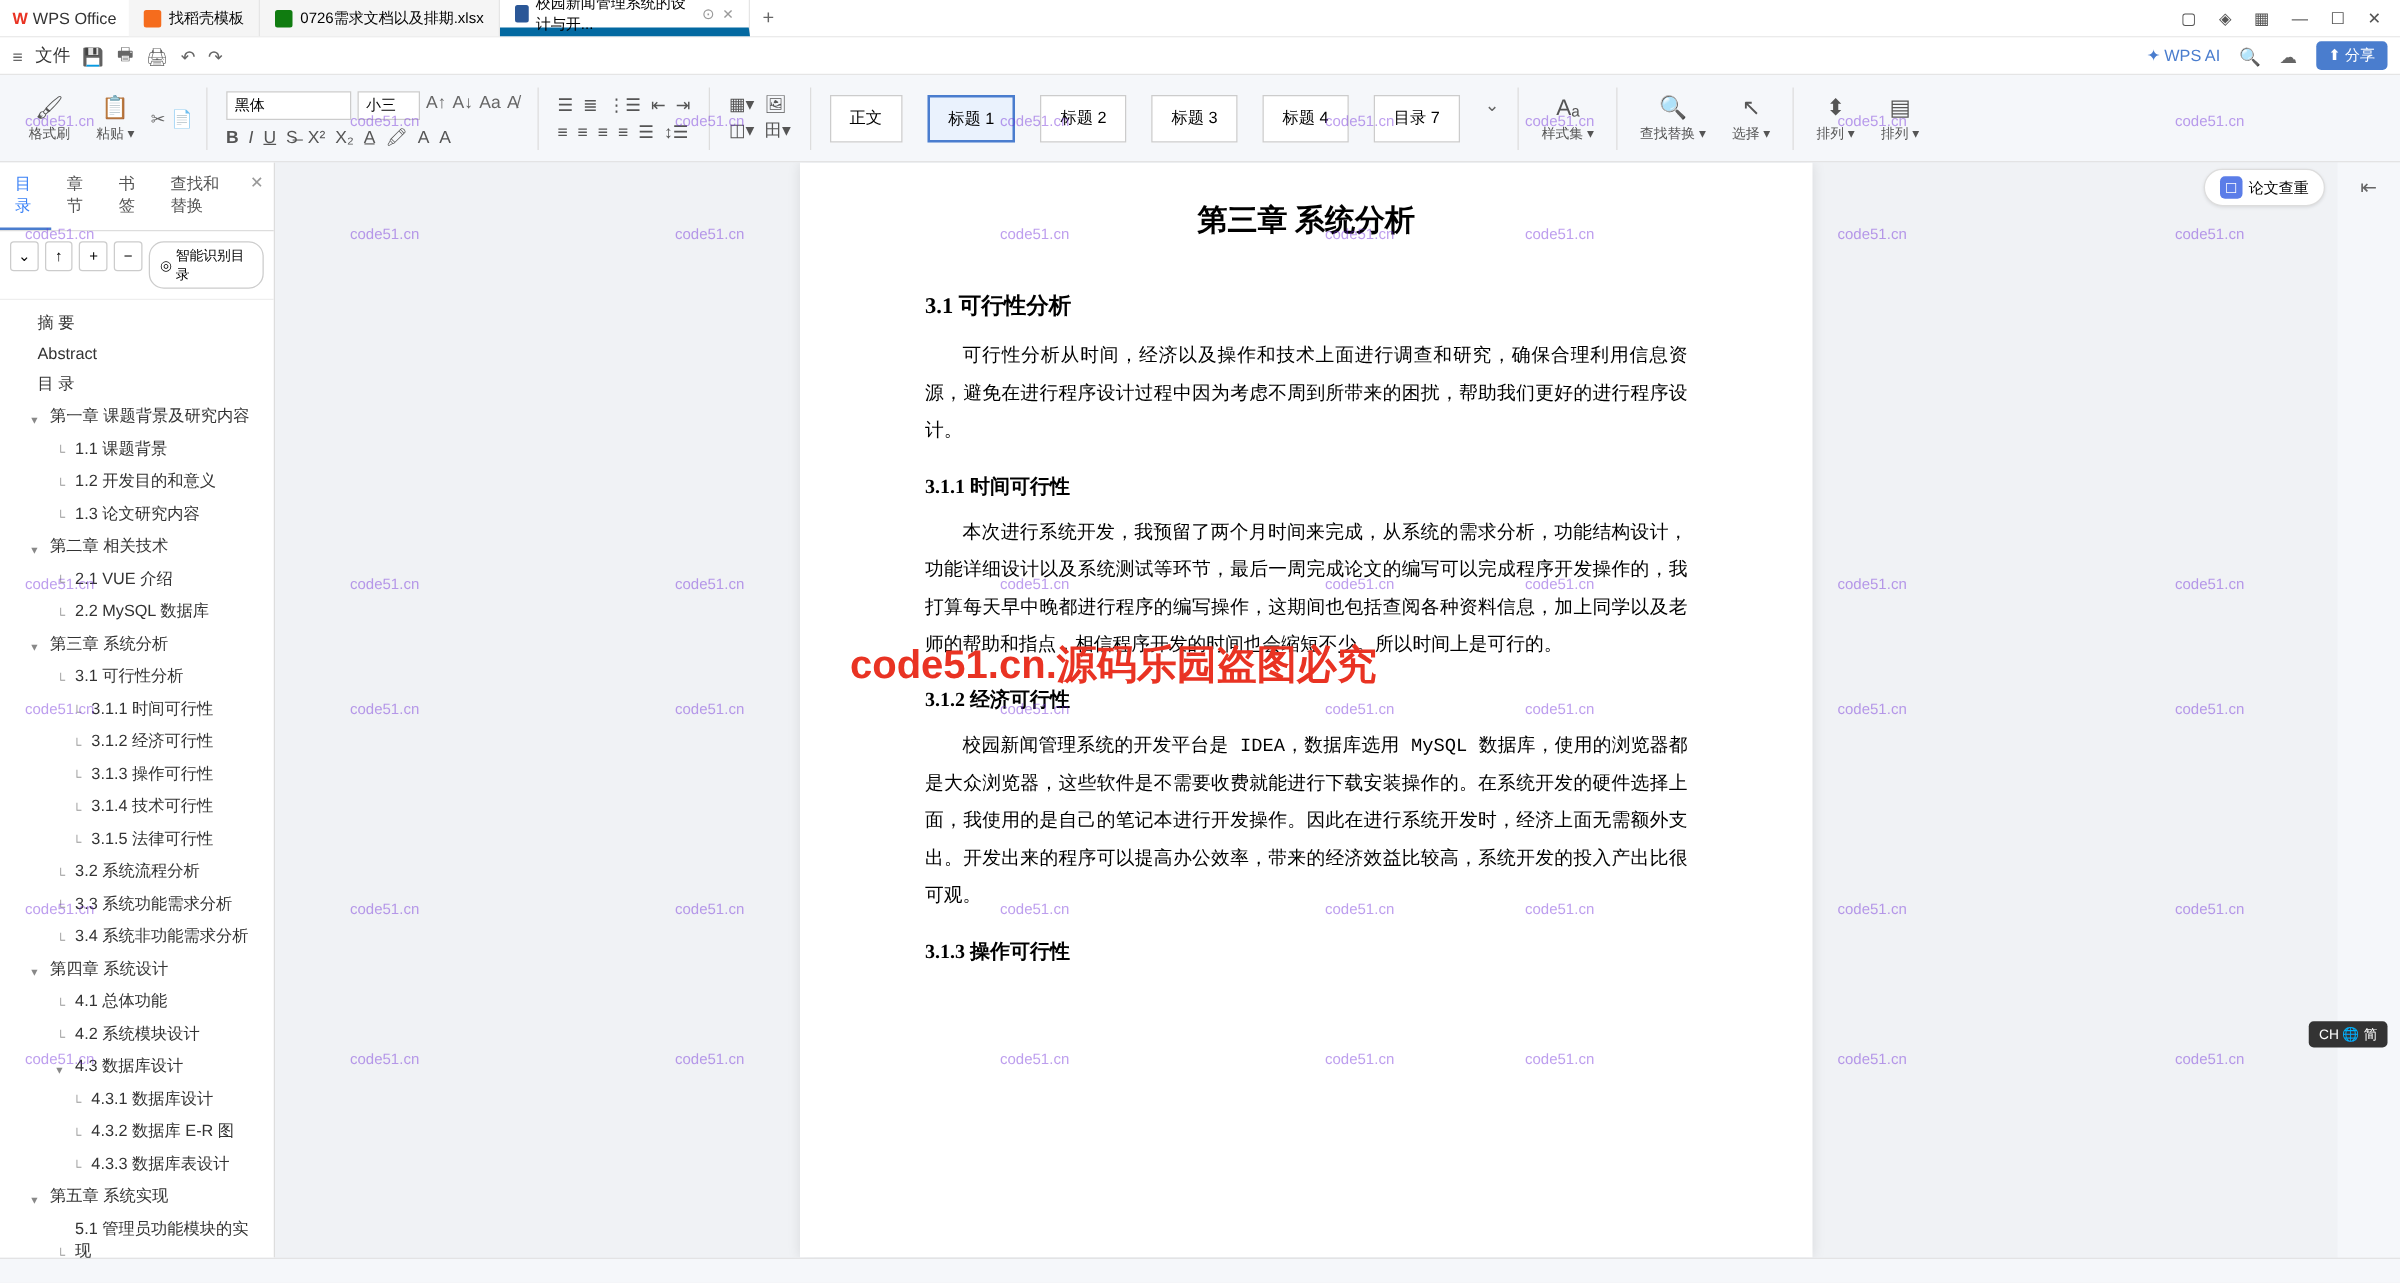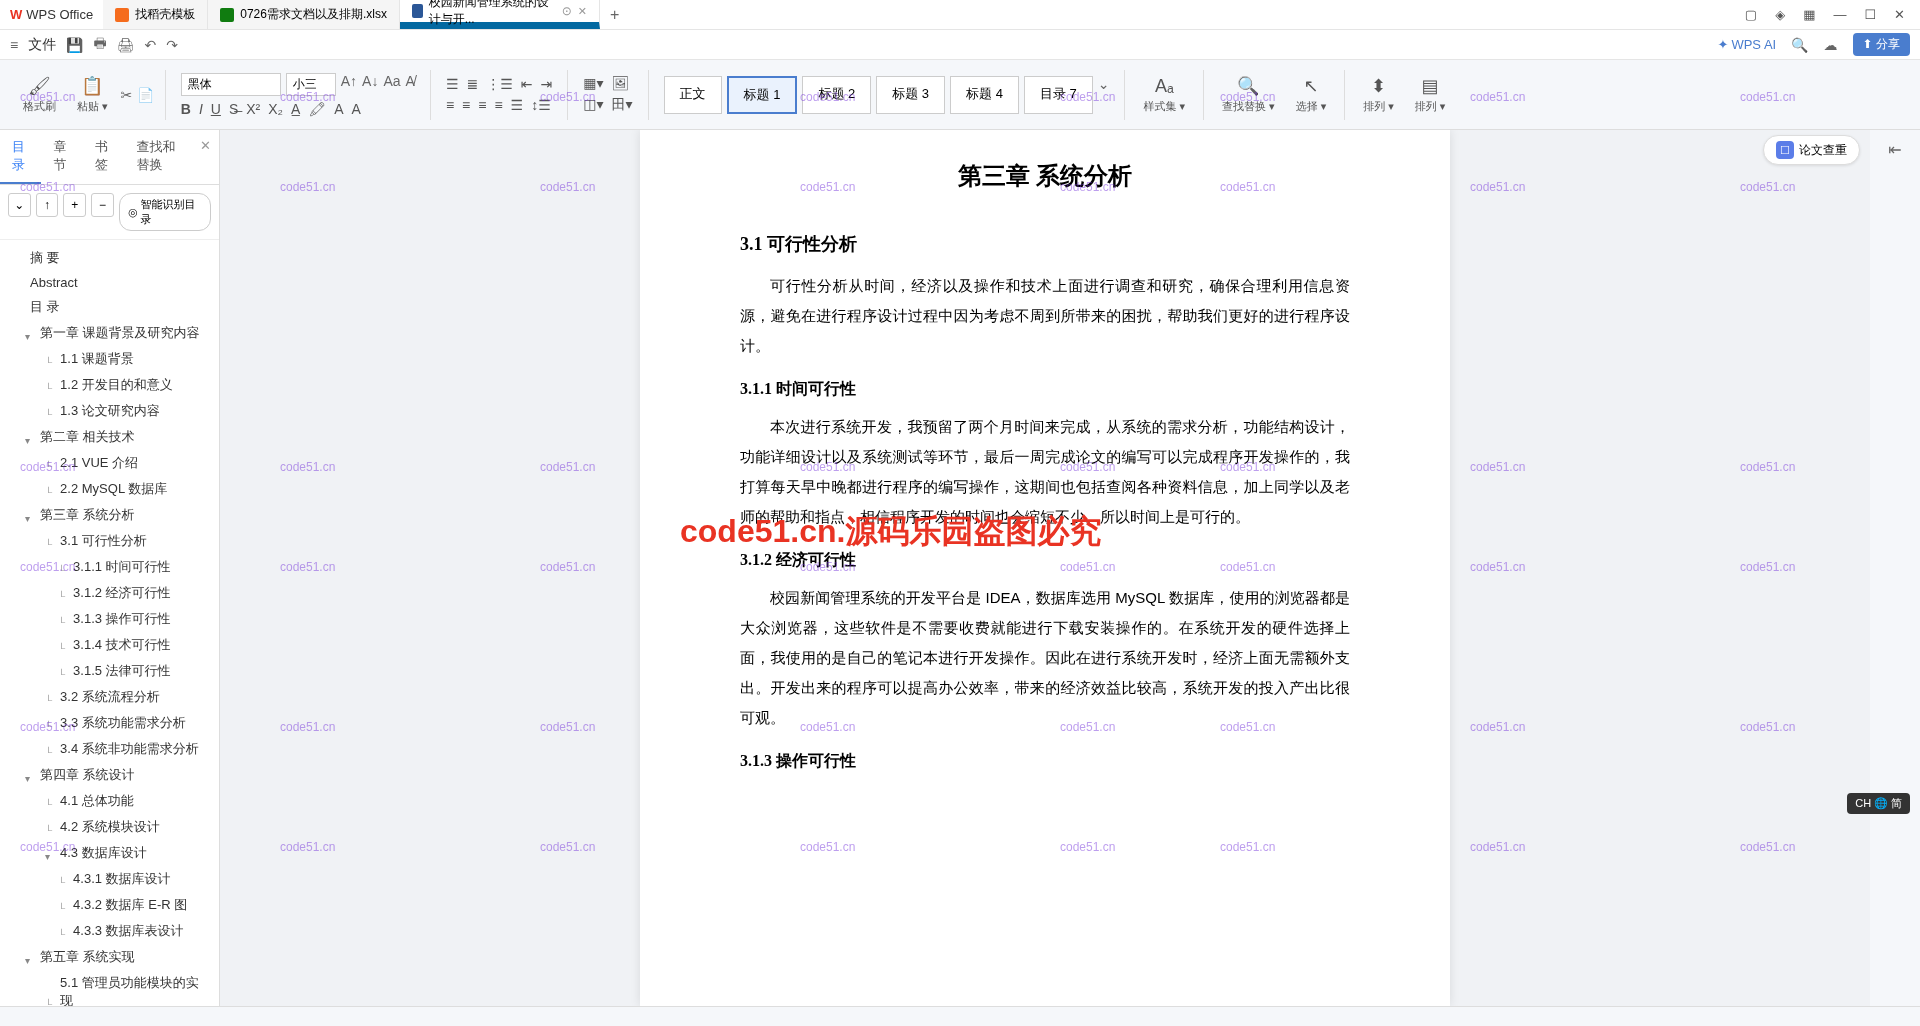--- a/index.html
+++ b/index.html
@@ -32,21 +32,21 @@
 .toolbar{height:70px;background:#f5f7fa;display:flex;align-items:center;padding:5px 15px;gap:5px;border-bottom:1px solid #ddd}
 .tool-group{display:flex;flex-direction:column;align-items:center;padding:0 8px;gap:2px}
 .tool-icon{font-size:18px;color:#555}
 .tool-label{font-size:11px;color:#555}
 .tool-sep{width:1px;height:50px;background:#ddd;margin:0 5px}
 .font-row{display:flex;flex-direction:column;gap:5px;padding:0 5px}
 .font-top{display:flex;gap:5px}
 .font-select{border:1px solid #ccc;background:#fff;padding:2px 20px 2px 6px;font-size:12px;width:100px}
 .size-select{border:1px solid #ccc;background:#fff;padding:2px 15px 2px 6px;font-size:12px;width:50px}
 .font-btns{display:flex;gap:8px;font-size:14px;color:#555}
-.style-group{display:flex;gap:5px;padding:0 5px}
+.style-group{display:flex;gap:20px;padding:0 5px}
 .heading-btn{border:1px solid #ccc;background:#fff;padding:8px 15px;font-size:13px;cursor:pointer}
 .heading-btn.active{border:2px solid #4a7dce;background:#eaf2fd}
 .main{display:flex;height:calc(1026px - 150px)}
 .sidebar{width:220px;background:#fff;border-right:1px solid #ddd;display:flex;flex-direction:column}
 .side-tabs{display:flex;border-bottom:1px solid #ddd;font-size:13px}
 .side-tab{padding:8px 12px;cursor:pointer;color:#555}
 .side-tab.active{color:#3b82f6;border-bottom:2px solid #4a7dce}
 .side-close{margin-left:auto;padding:8px;color:#999;cursor:pointer}
 .side-controls{display:flex;gap:5px;padding:8px;border-bottom:1px solid #eee}
 .ctrl-btn{border:1px solid #ccc;width:24px;height:24px;display:flex;align-items:center;justify-content:center;font-size:12px;cursor:pointer;border-radius:3px}
@@ -56,29 +56,29 @@
 .toc-item.l0{padding-left:30px}
 .toc-item.l1{padding-left:25px}
 .toc-item.l2{padding-left:45px}
 .toc-item.l3{padding-left:58px}
 .toc-chev{color:#888;font-size:10px;width:10px}
 .doc-area{flex:1;background:#f0f2f5;display:flex;justify-content:center;overflow:hidden;position:relative}
 .page{width:810px;background:#fff;margin-top:0;padding:30px 100px;box-shadow:0 0 10px rgba(0,0,0,0.1)}
 .chapter-title{text-align:center;font-size:24px;font-weight:bold;margin-bottom:40px;font-family:SimSun}
 .sec-h2{font-size:18px;font-weight:bold;margin:20px 0 15px;font-family:SimSun}
 .sec-h3{font-size:16px;font-weight:bold;margin:18px 0 12px;font-family:SimSun}
-.para{font-size:15px;line-height:2;text-indent:2em;font-family:Liberation Sans, sans-serif;text-align:justify}
+.para{font-size:15px;line-height:2;text-indent:2em;font-family:Liberation Mono, monospace;text-align:justify}
 .right-panel{width:50px;background:#f5f7fa;padding:10px 5px;display:flex;flex-direction:column;gap:15px;align-items:center}
 .rp-btn{color:#666;font-size:16px;cursor:pointer}
 .thesis-check{position:absolute;right:10px;top:5px;background:#fff;border:1px solid #ddd;border-radius:15px;padding:5px 12px;font-size:12px;display:flex;align-items:center;gap:5px;box-shadow:0 1px 3px rgba(0,0,0,0.1)}
 .thesis-icon{width:18px;height:18px;background:#5b7de8;border-radius:4px;display:flex;align-items:center;justify-content:center;color:#fff;font-size:11px}
 .watermark{position:absolute;color:#e93323;font-size:32px;font-weight:bold;pointer-events:none;z-index:100;font-family:Arial}
 .wm-overlay{position:absolute;inset:0;pointer-events:none}
 .wm{position:absolute;color:#6d28d9;font-size:12px;opacity:0.45}
-.ime-badge{position:absolute;right:10px;bottom:212px;background:#333;color:#fff;padding:3px 8px;border-radius:4px;font-size:11px}
+.ime-badge{position:absolute;right:10px;bottom:188px;background:#333;color:#fff;padding:3px 8px;border-radius:4px;font-size:11px}
 .status-bar{height:20px;background:#f5f7fa;border-top:1px solid #ddd;display:flex;align-items:center;padding:0 15px;font-size:11px;color:#666;gap:20px}
 .toc-conn{font-size:10px;color:#999;margin-right:3px}
 </style>
 </head>
 <body>
 
 <div class="titlebar">
   <div class="app-logo">
     <span class="logo-w">W</span>
     <span class="logo-txt">WPS Office</span>

